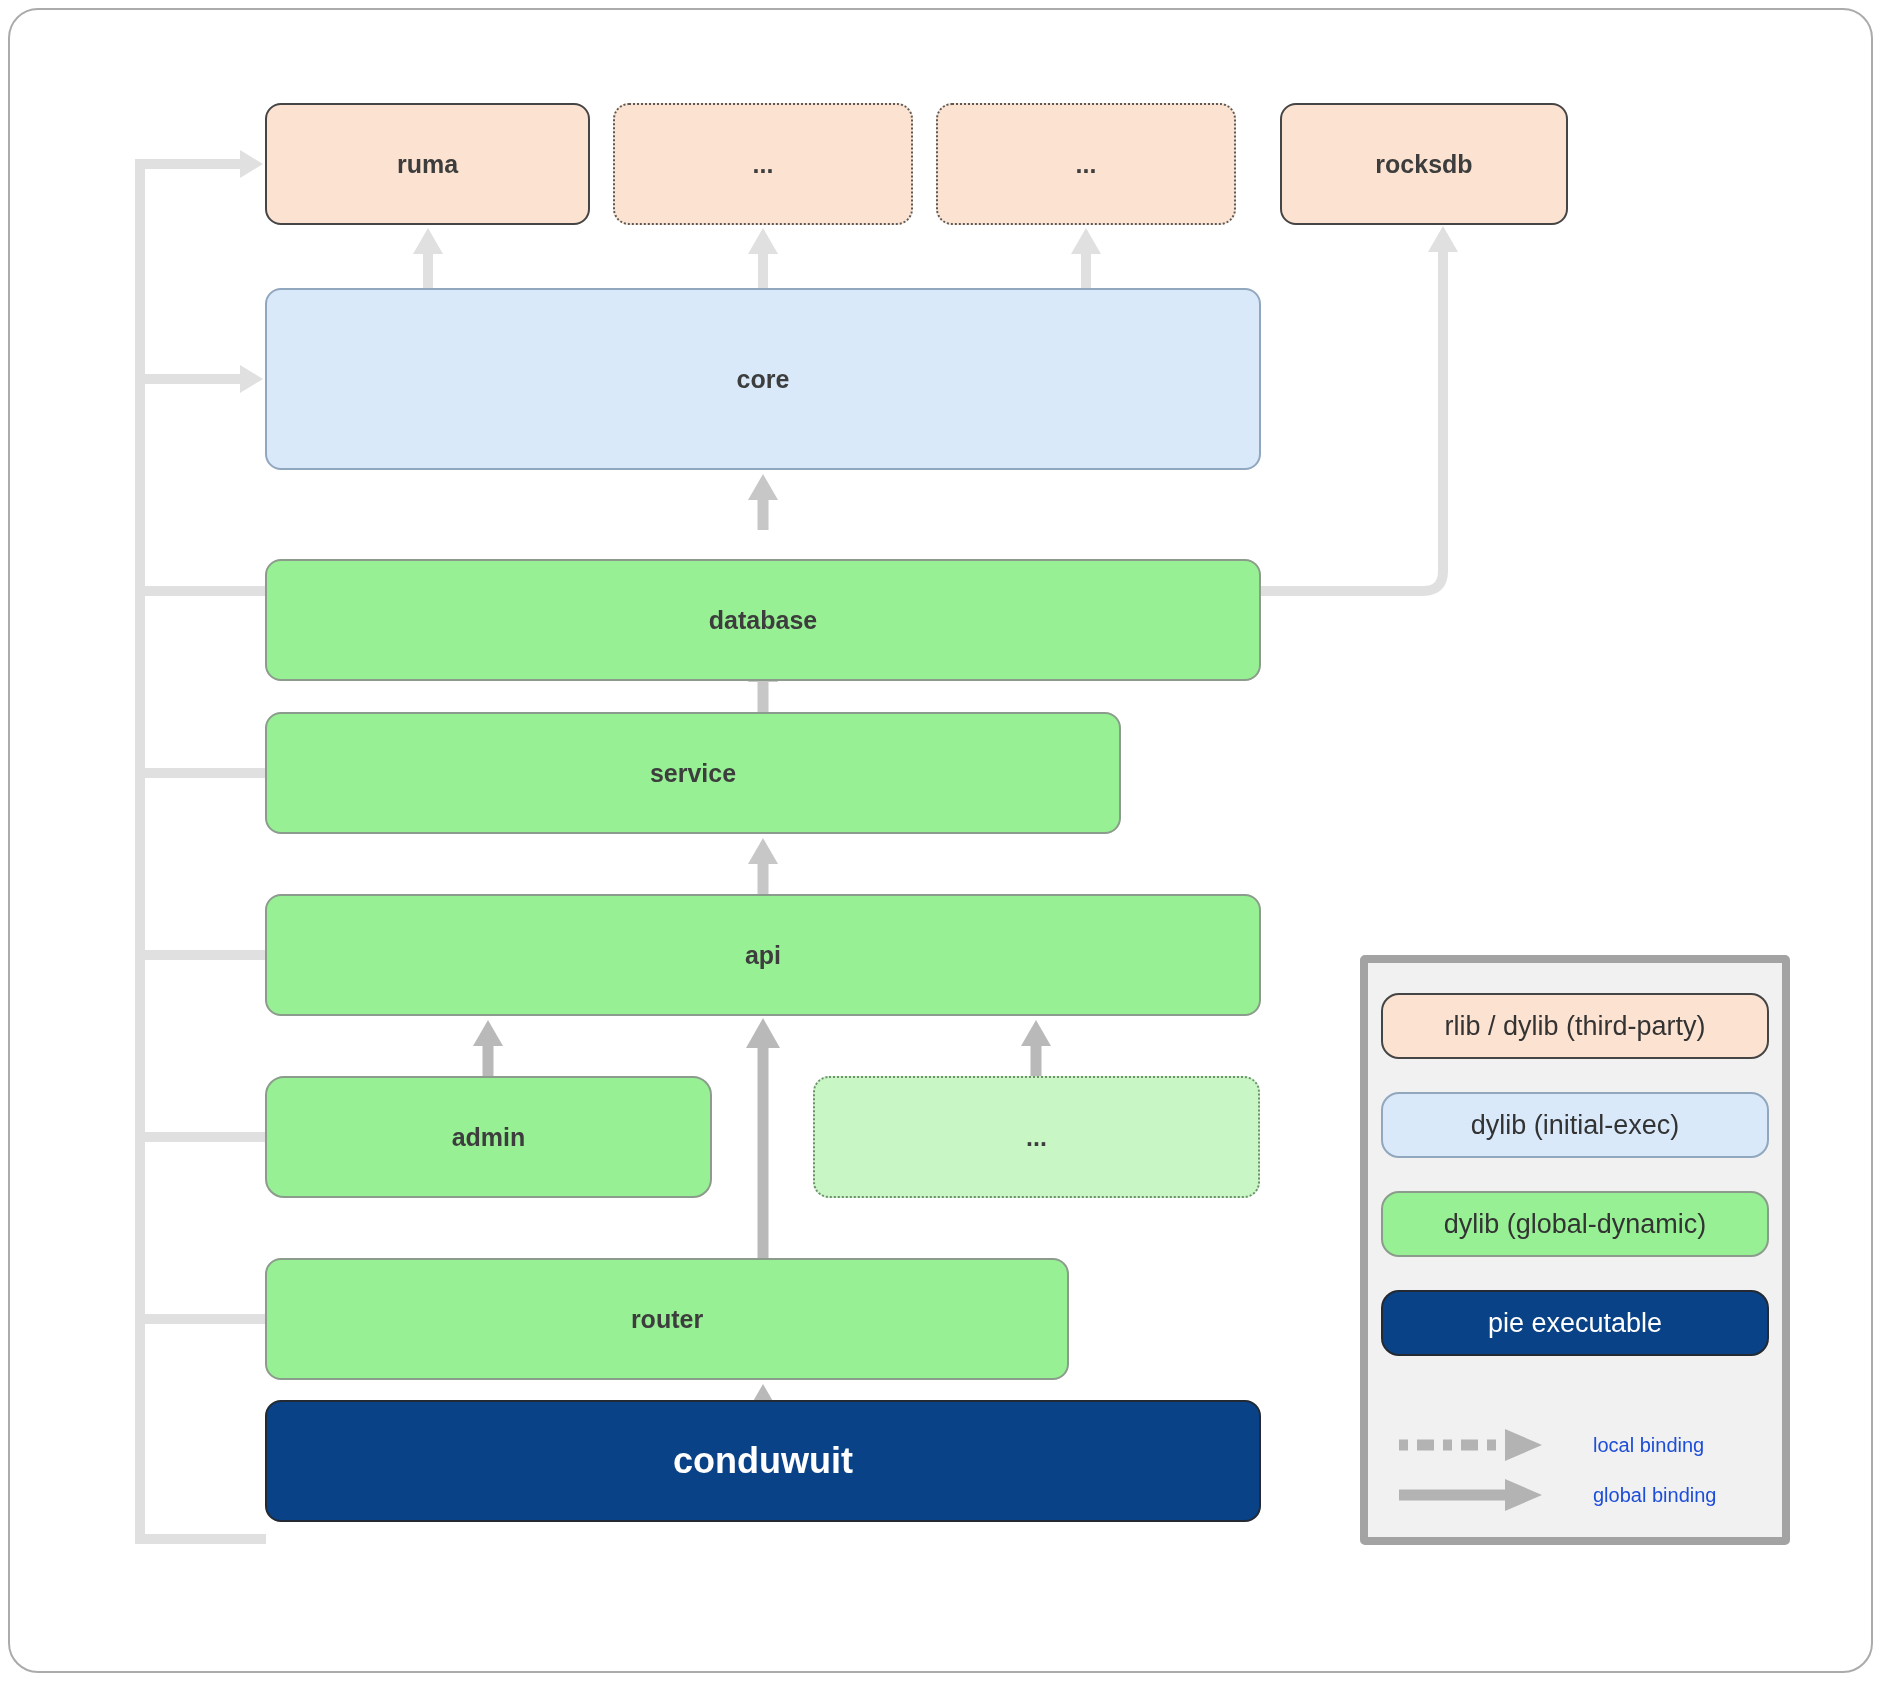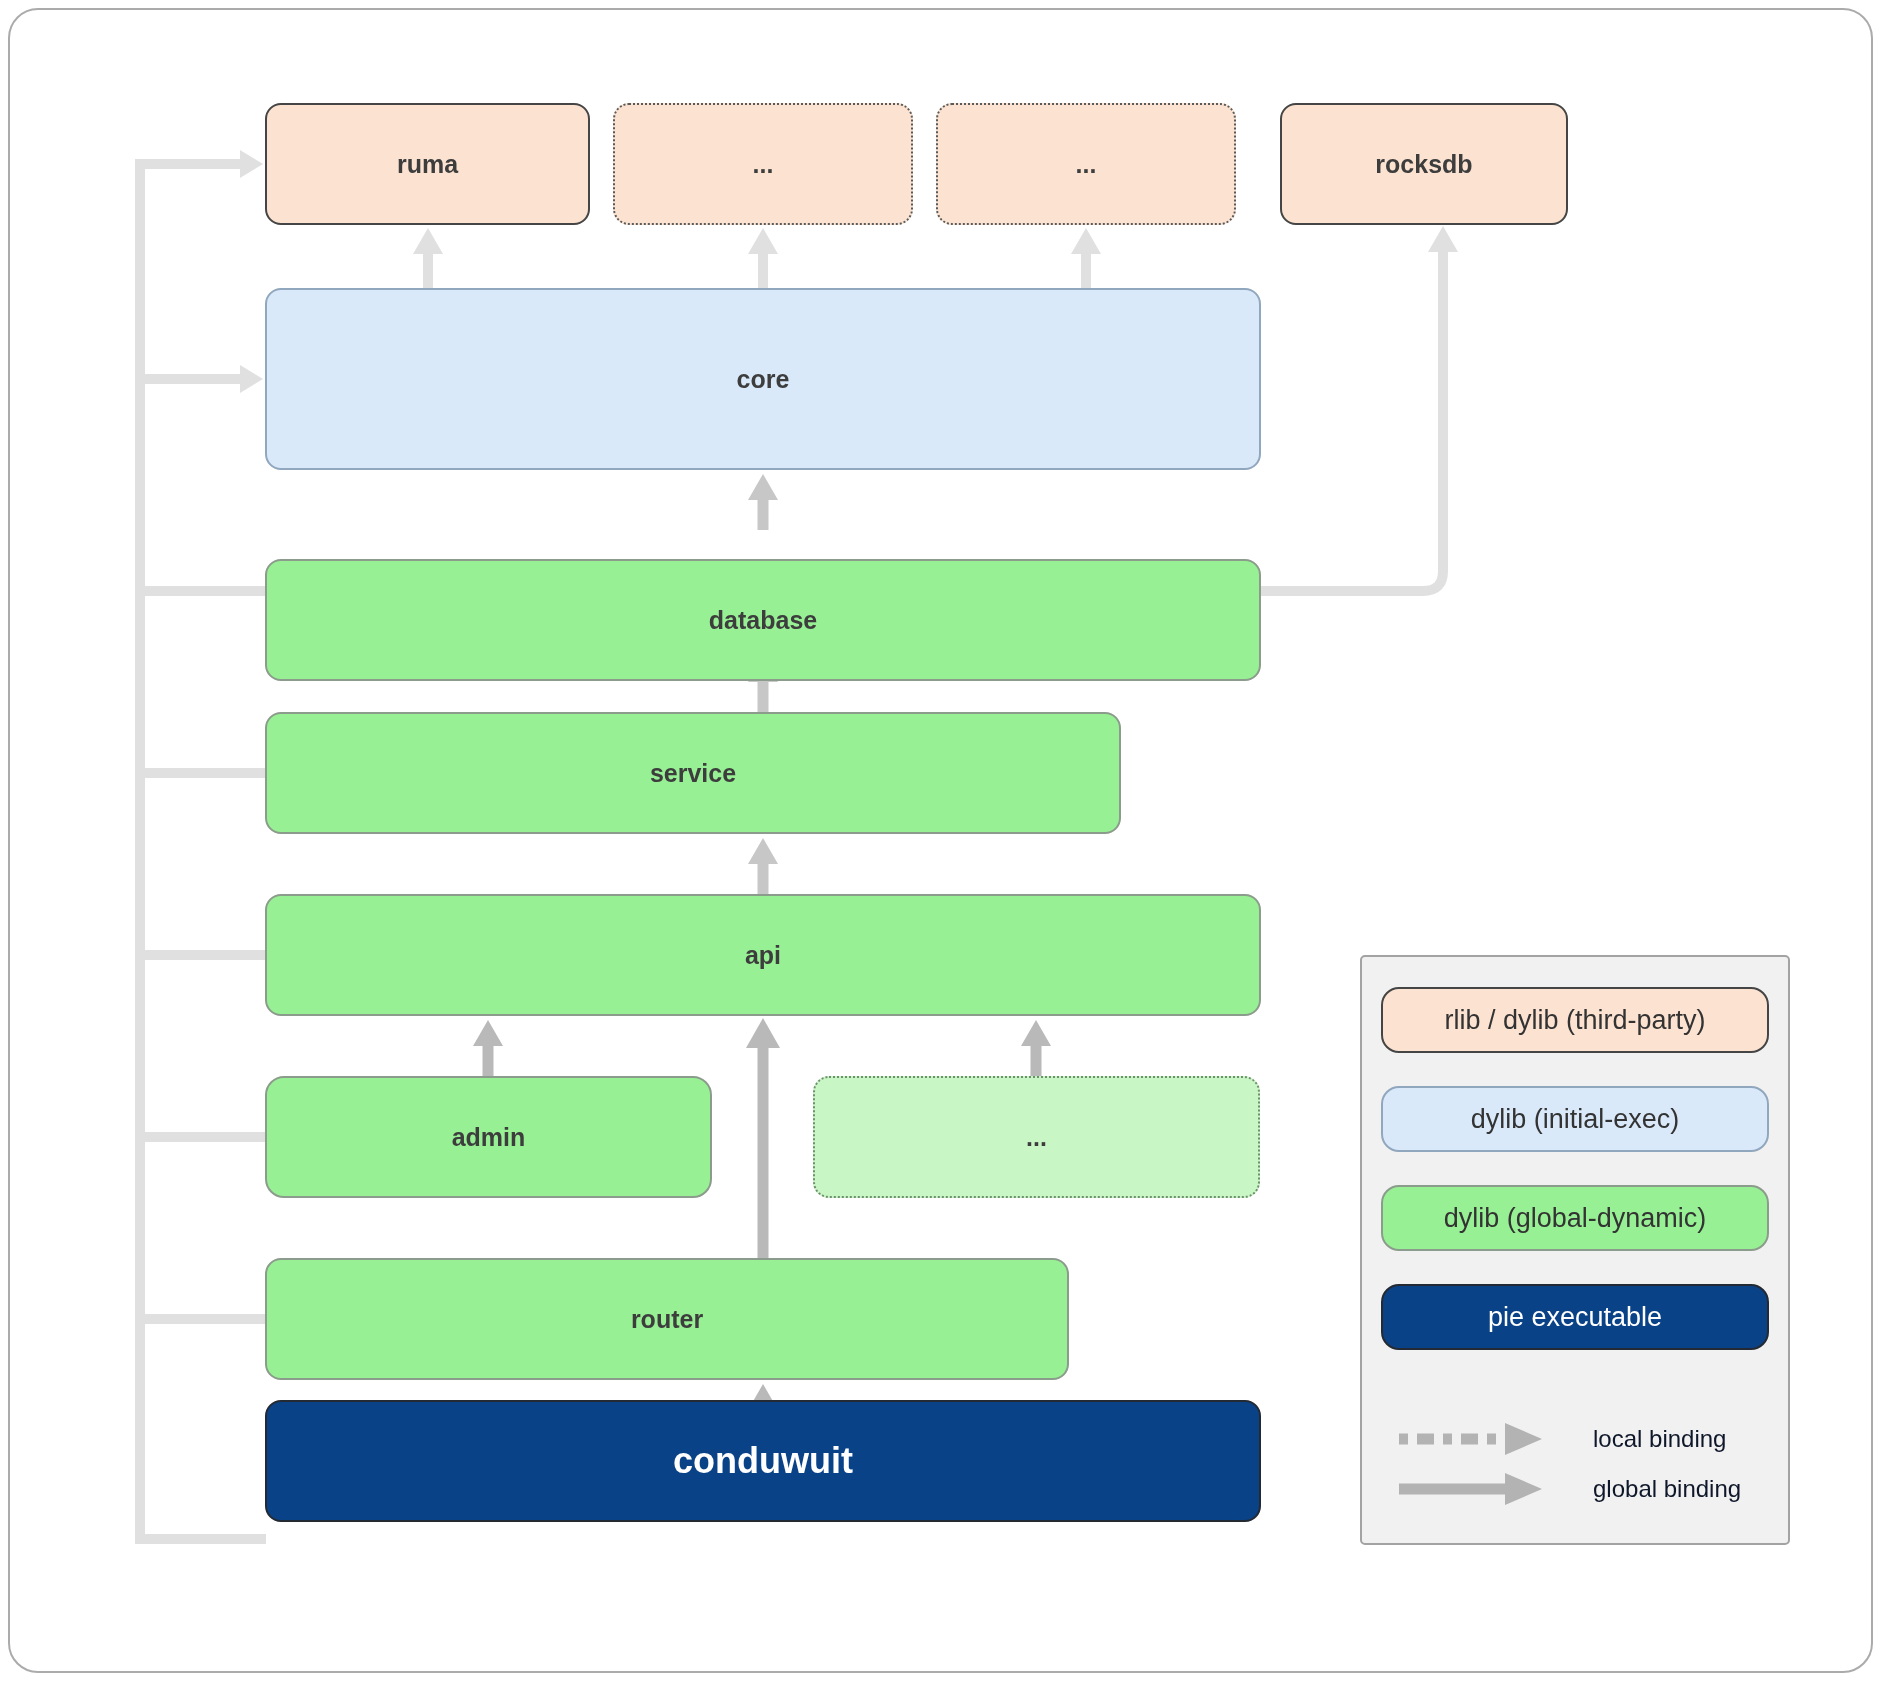--- a/index.html
+++ b/index.html
@@ -28,40 +28,40 @@
   .third  { background: var(--third-party-fill, #fce3d1); border: 2px solid #454545; }
   .third.dotted { border: 2px dotted #5a5a5a; }
   .blue   { background: var(--initial-exec-fill, #d9e9fa); border: 2px solid #91a7be; }
   .green  { background: var(--global-dynamic-fill, #97f194); border: 2px solid #8c9c8c; }
   .green-faded { background: var(--global-dynamic-faded-fill, #c9f6c5); border: 2px dotted #6f8f6f; }
   .navy   { background: var(--pie-executable-fill, #0a4287); border: 2px solid #232a33; color: #ffffff; font-size: 36px; }
 
   .legend {
     position: absolute; z-index: 2; left: 1360px; top: 955px; width: 430px; height: 590px;
     box-sizing: border-box; background: var(--legend-background, #f1f1f1);
-    border: 2px solid #a3a3a3; border-radius: 5px;
+    border: 8px solid #a3a3a3; border-radius: 5px;
     display: flex; flex-direction: column; align-items: center;
     padding-top: 30px;
   }
   .legend-item {
     width: 388px; height: 66px; box-sizing: border-box; flex: none;
     display: flex; align-items: center; justify-content: center;
     border-radius: 18px; font-size: 27px; font-weight: 500; color: #333333;
     margin-bottom: 33px;
   }
   .legend-item.navy { color: #ffffff; font-size: 27px; }
   .legend-arrow-row {
     width: 388px; height: 40px; flex: none;
     display: flex; align-items: center;
     margin-top: 10px;
   }
   .legend-arrow-row.first { margin-top: 36px; }
   .legend-arrow-row svg { flex: none; margin-left: 10px; }
   .legend-arrow-row .binding-label {
-    margin-left: 42px; font-size: 24px; font-weight: 400; color: #0f172a;
+    margin-left: 42px; font-size: 20px; font-weight: 400; color: #1d4ed8;
   }
 </style>
 </head>
 <body>
 
 <div class="frame"></div>
 
 <svg class="arrows" width="1883" height="1683" viewBox="0 0 1883 1683">
 
   <g>

